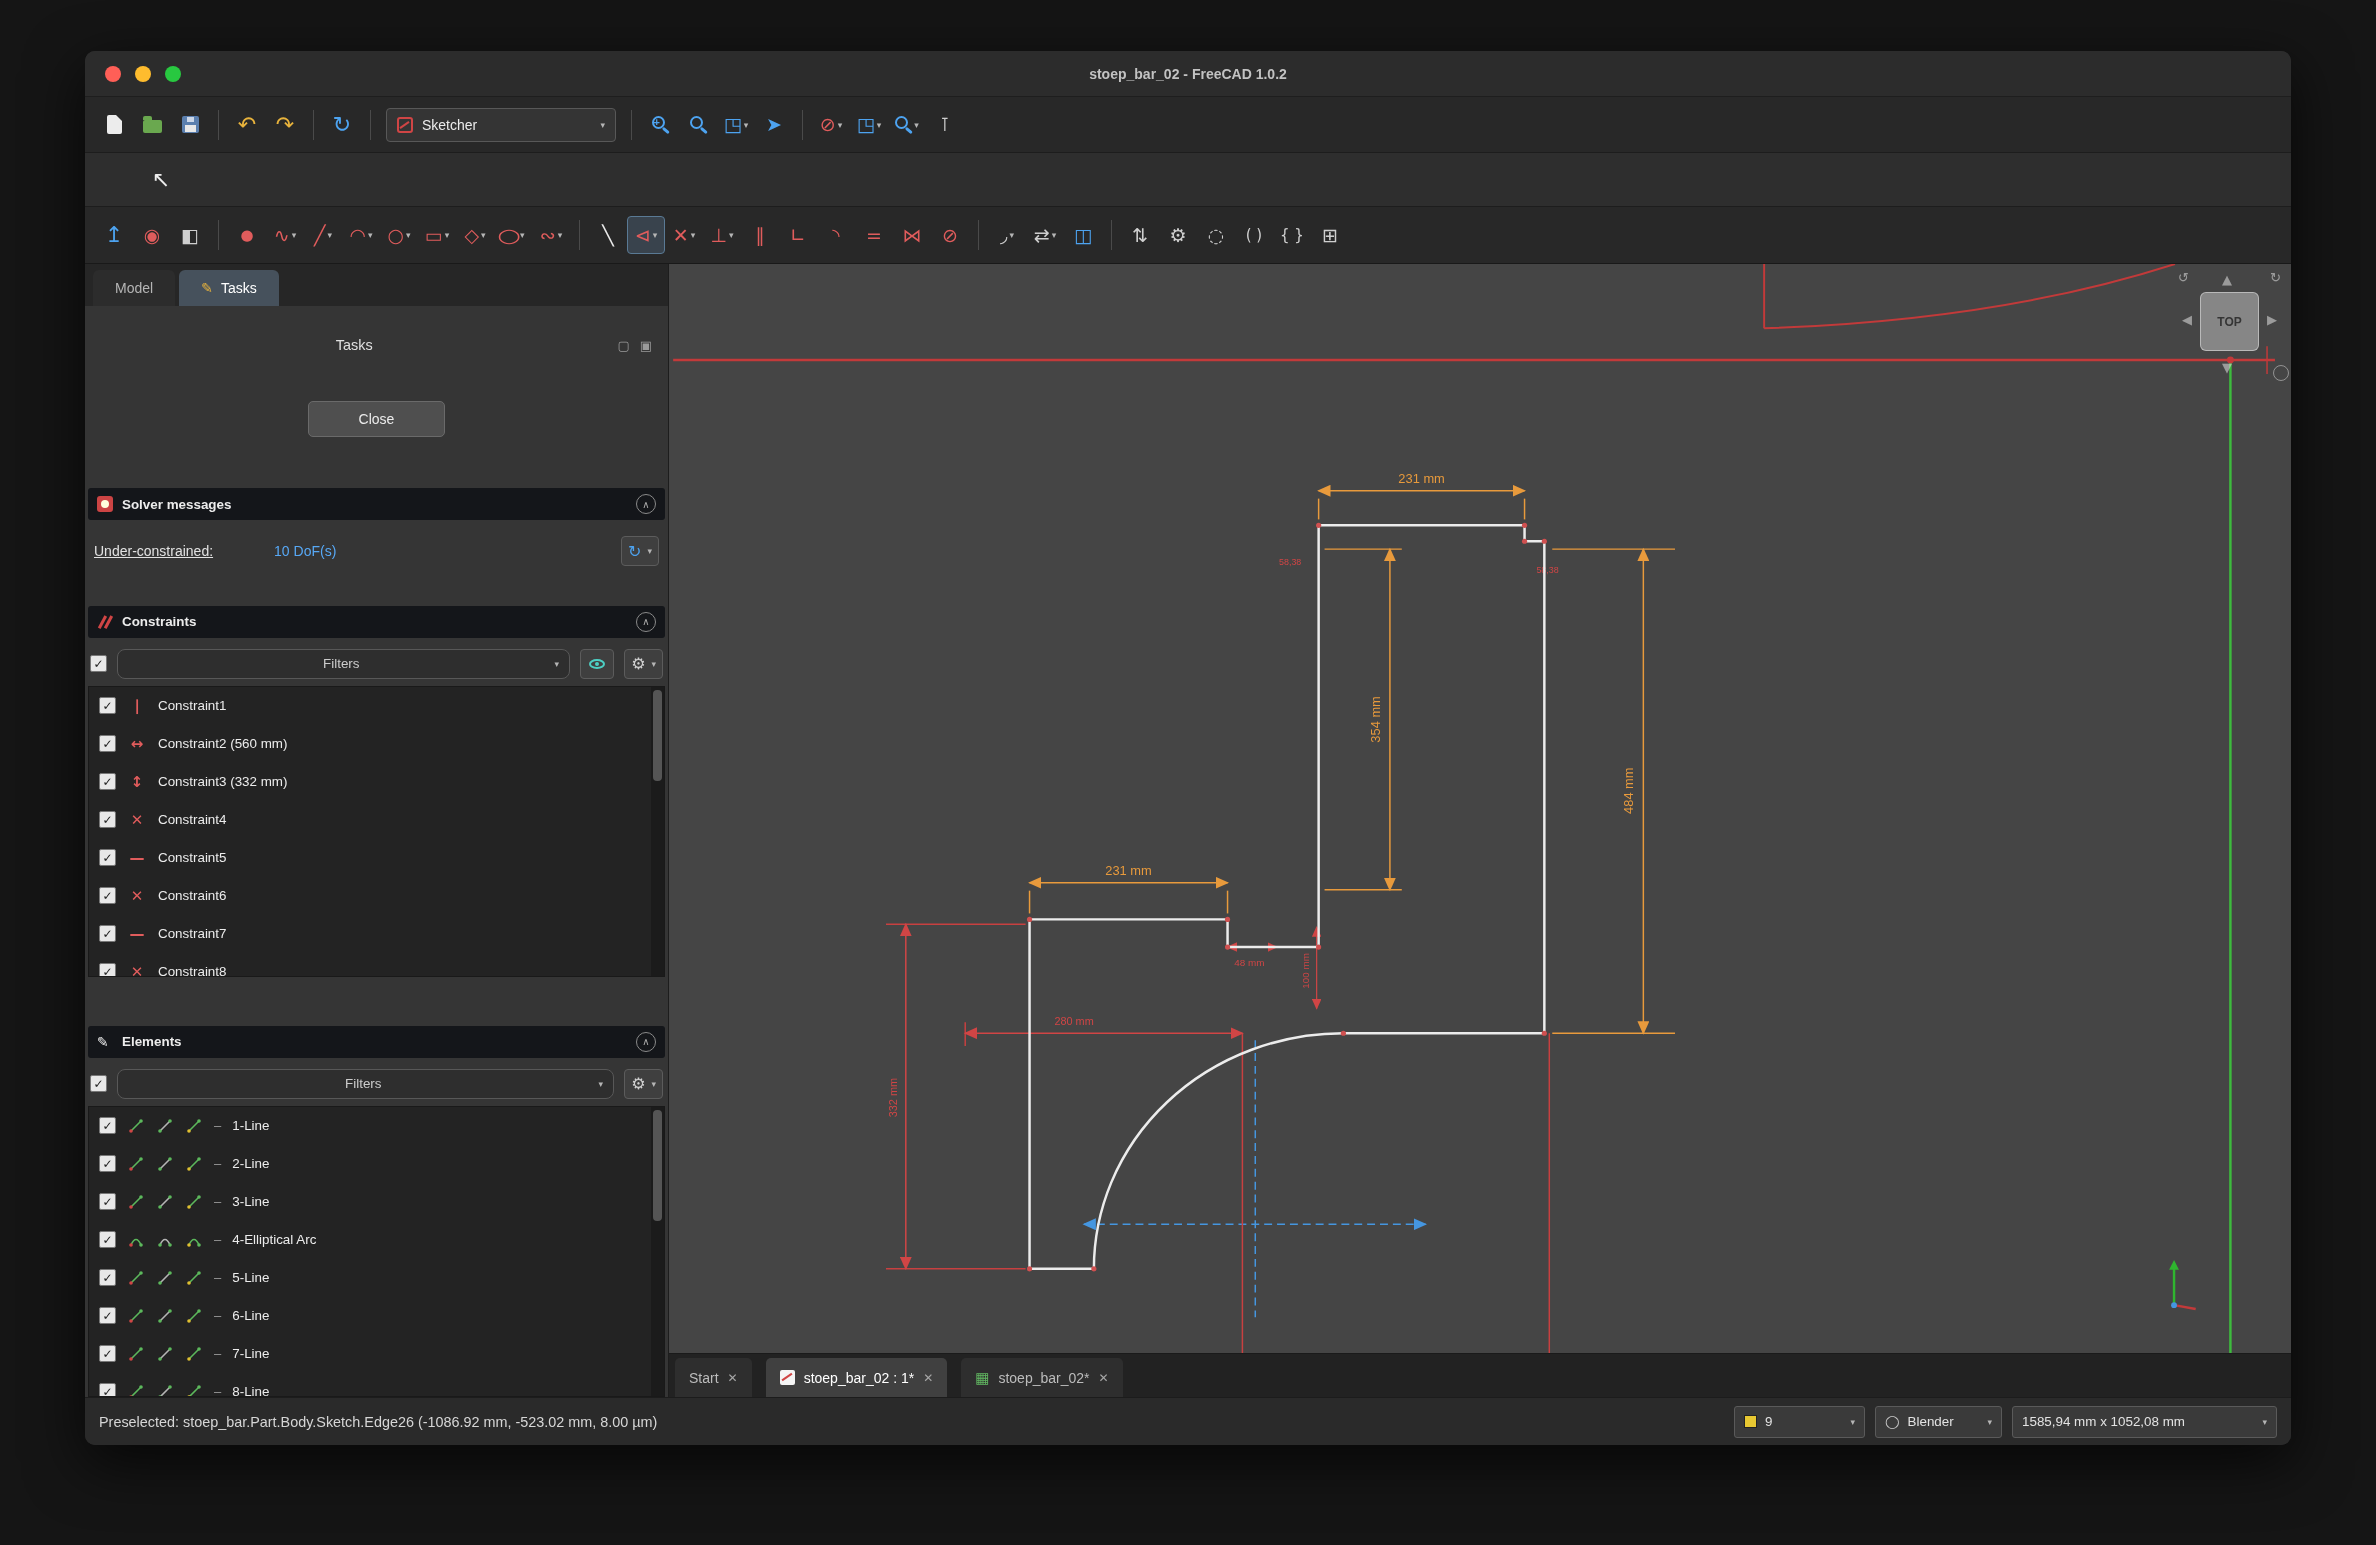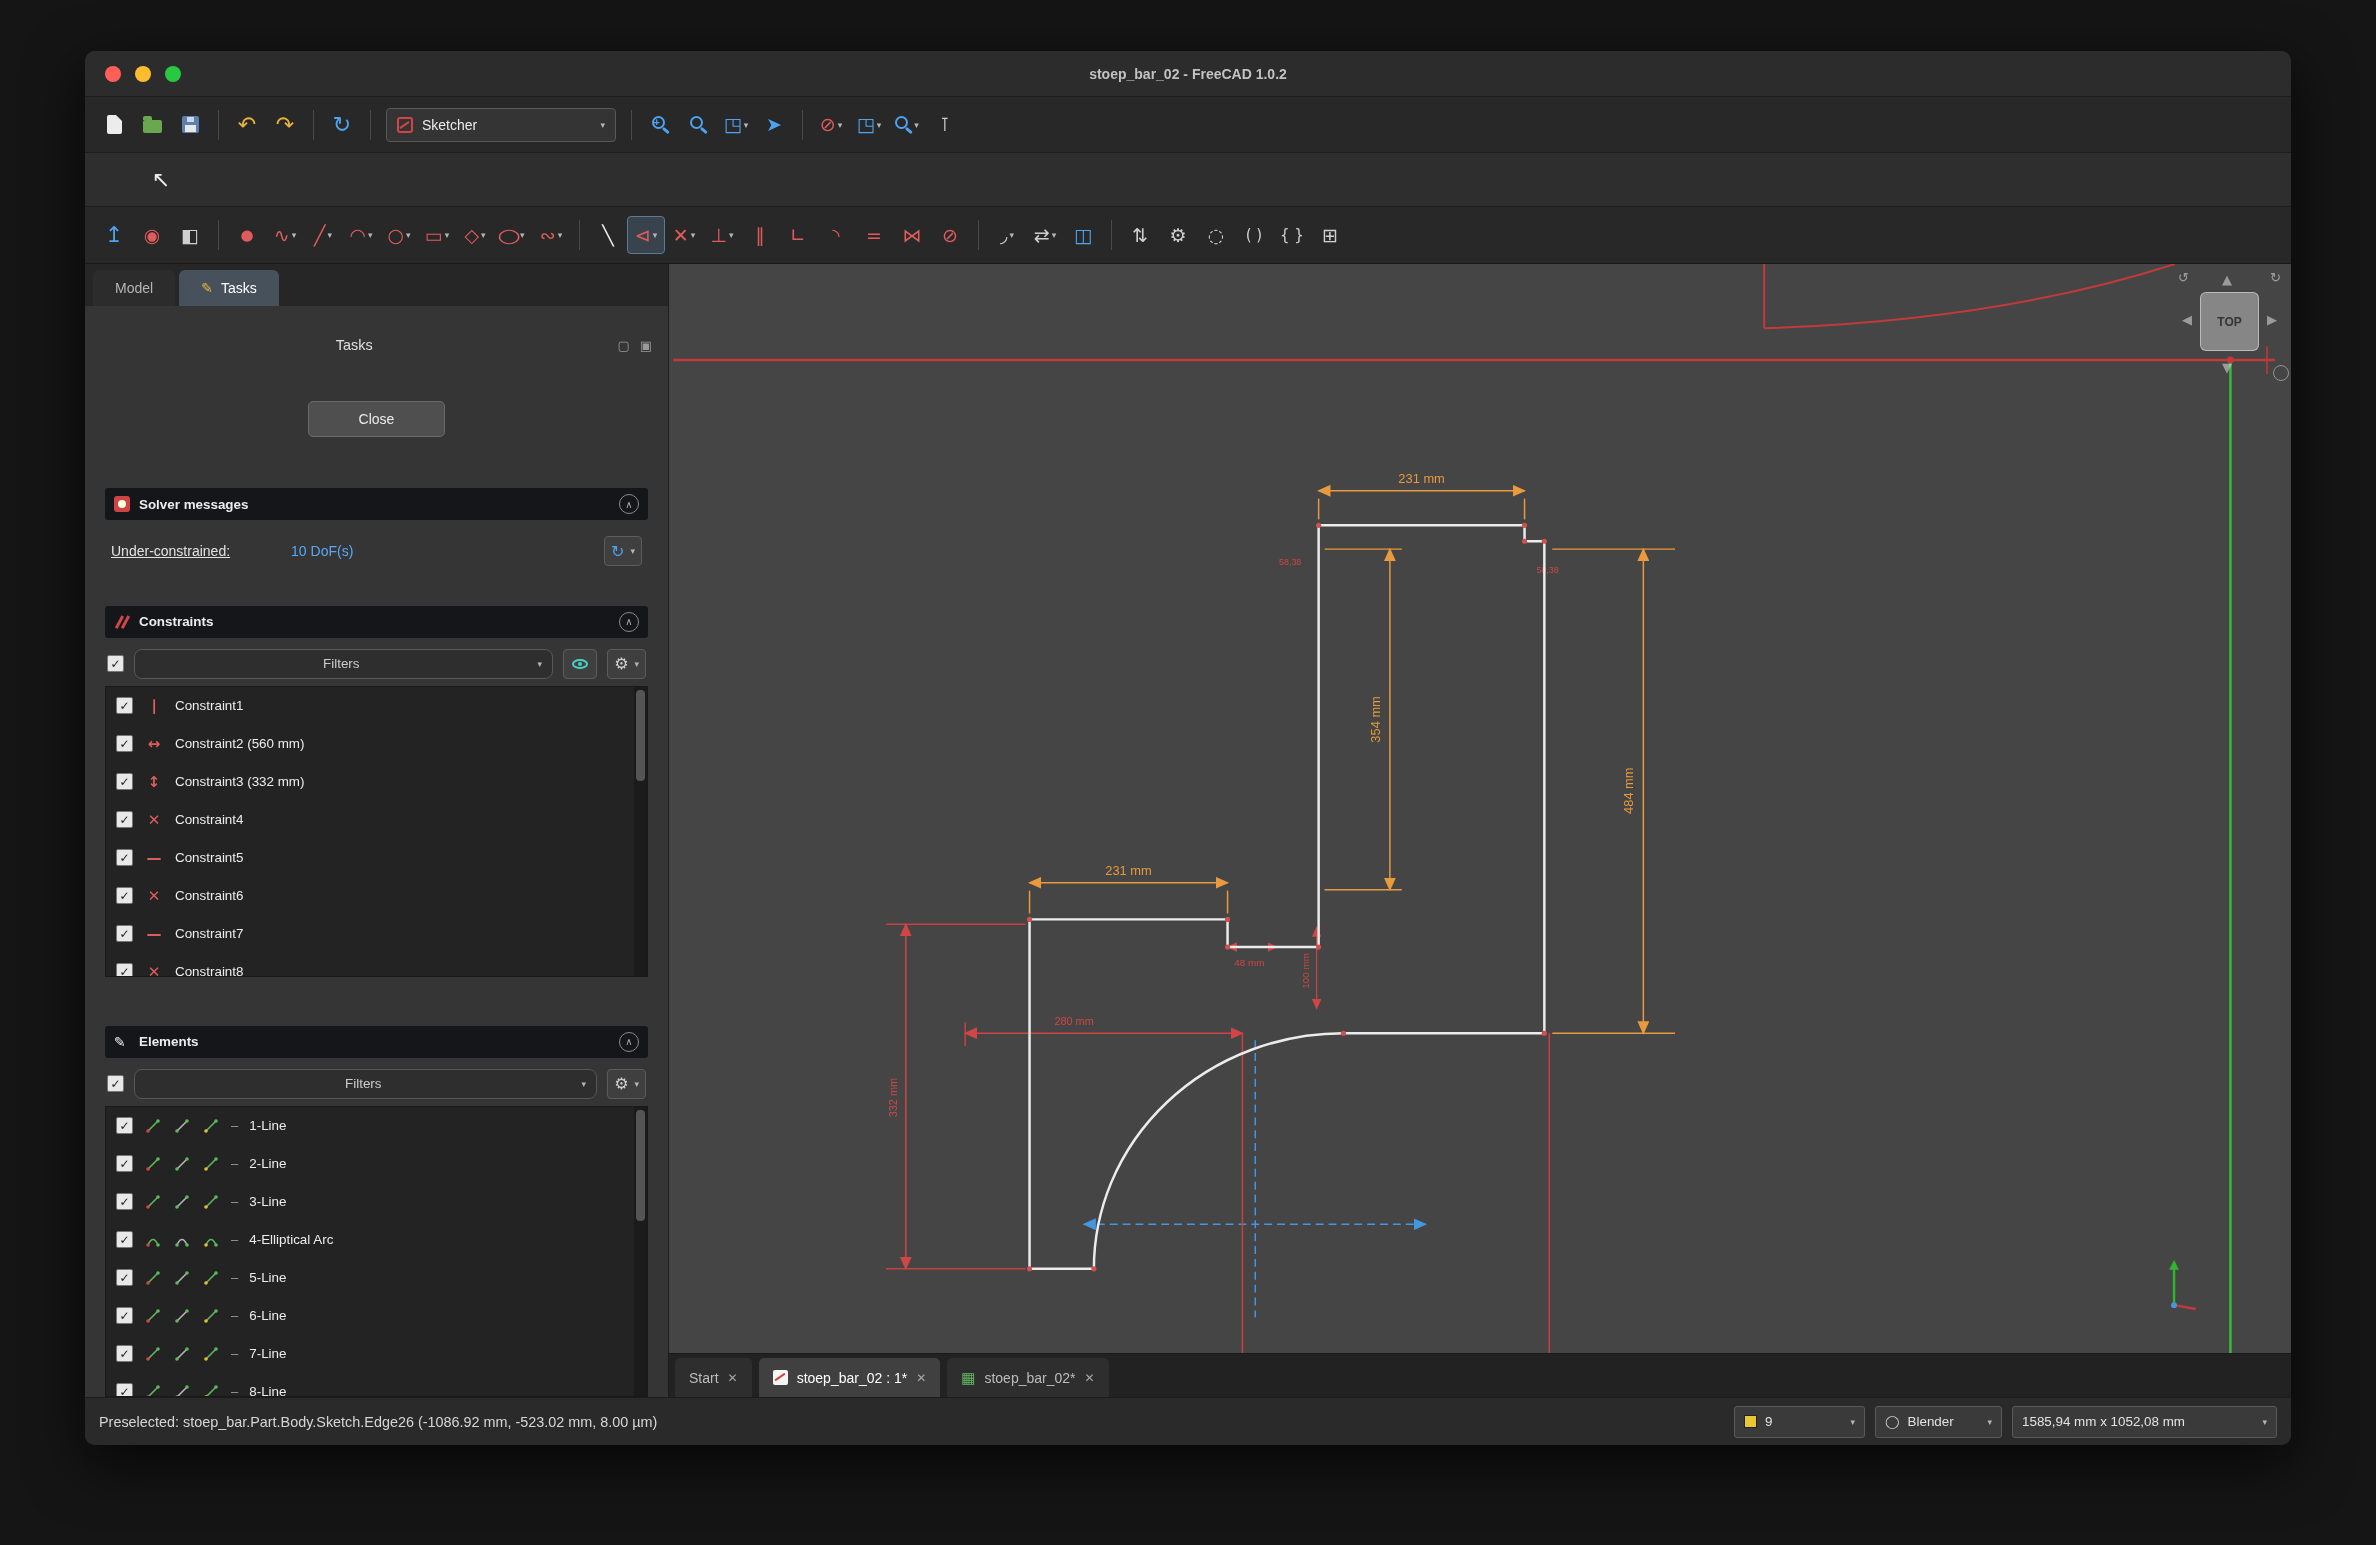--- a/index.html
+++ b/index.html
@@ -68,21 +68,21 @@
           background:#2c2c2c; color:#b5b5b5; font-size:14px; border-radius:6px 6px 0 0; }
   .ptab.active { background:#46515c; color:#fff; }
   .pencil { color:#e8b33c; font-family:"DejaVu Sans",sans-serif; font-size:14px; }
   .theader { height:36px; display:flex; align-items:center; padding:0 16px; }
   .theader .ttl { flex:1; text-align:center; color:#e0e0e0; font-size:14.4px; }
   .thico { color:#9a9a9a; font-family:"DejaVu Sans",sans-serif; font-size:13px; margin-left:10px; }
   .closerow { padding:16px 0 30px; text-align:center; }
   .closebtn { width:137px; height:36px; background:#4f4f4f; border:1px solid #6a6a6a; border-radius:5px;
               color:#ececec; font-size:14px; font-family:inherit; }
 
-  .section { margin:0 20px; }
+  .section { margin:0 3px; }
   .shead { height:32px; background:#14161a; border-radius:3px; display:flex; align-items:center;
            gap:9px; padding:0 9px; }
   .shtitle { flex:1; color:#ececec; font-size:13.4px; font-weight:bold; }
   .collapse { width:20px; height:20px; border:1.5px solid #8a8a8a; border-radius:50%; color:#aaa;
               font-size:10px; display:flex; align-items:center; justify-content:center;
               font-family:"DejaVu Sans",sans-serif; }
   .shicon { width:16px; height:16px; border-radius:3px; position:relative; flex:0 0 auto; }
   .shicon.solver { background:#c44; } 
   .shicon.solver::after { content:""; position:absolute; left:4px; top:4px; width:8px; height:8px;
                           background:#ffd; border-radius:50%; }
@@ -139,21 +139,21 @@
   .nc-rotl { left:6px; top:2px; } .nc-rotr { right:6px; top:2px; }
   .nc-left { left:10px; top:44px; } .nc-right { right:10px; top:44px; }
   .nc-up { left:50px; top:4px; } .nc-down { left:50px; bottom:2px; }
   .nc-home { position:absolute; right:-2px; bottom:-4px; width:16px; height:16px; border-radius:50%;
              border:1.5px solid rgba(220,220,220,.6); }
 
   .axiscross { position:absolute; right:91px; bottom:36px; }
 
   
   .dtabs { height:44px; background:#222; border-top:1px solid #1a1a1a; display:flex;
-           align-items:flex-end; gap:7px; padding:0 0 0 6px; flex:0 0 auto; }
+           align-items:flex-end; gap:14px; padding:0 0 0 6px; flex:0 0 auto; }
   .dtab { height:39px; display:flex; align-items:center; gap:9px; padding:0 14px;
           background:#2e2e2e; color:#bcbcbc; font-size:14px; border-radius:5px 5px 0 0; }
   .dtab.active { background:#404040; color:#fff; }
   .dtab .x { color:#a8a8a8; font-size:12px; font-family:"DejaVu Sans",sans-serif; }
   .tabic-sk { width:15px; height:15px; background:#f5f5f5; border-radius:2px; position:relative; }
   .tabic-sk::after { content:""; position:absolute; left:1px; top:6px; width:12px; height:2px;
                      background:#d04545; transform:rotate(-35deg); }
   .tabic-ss { color:#62b862; font-family:"DejaVu Sans",sans-serif; font-size:15px; }
 
   

